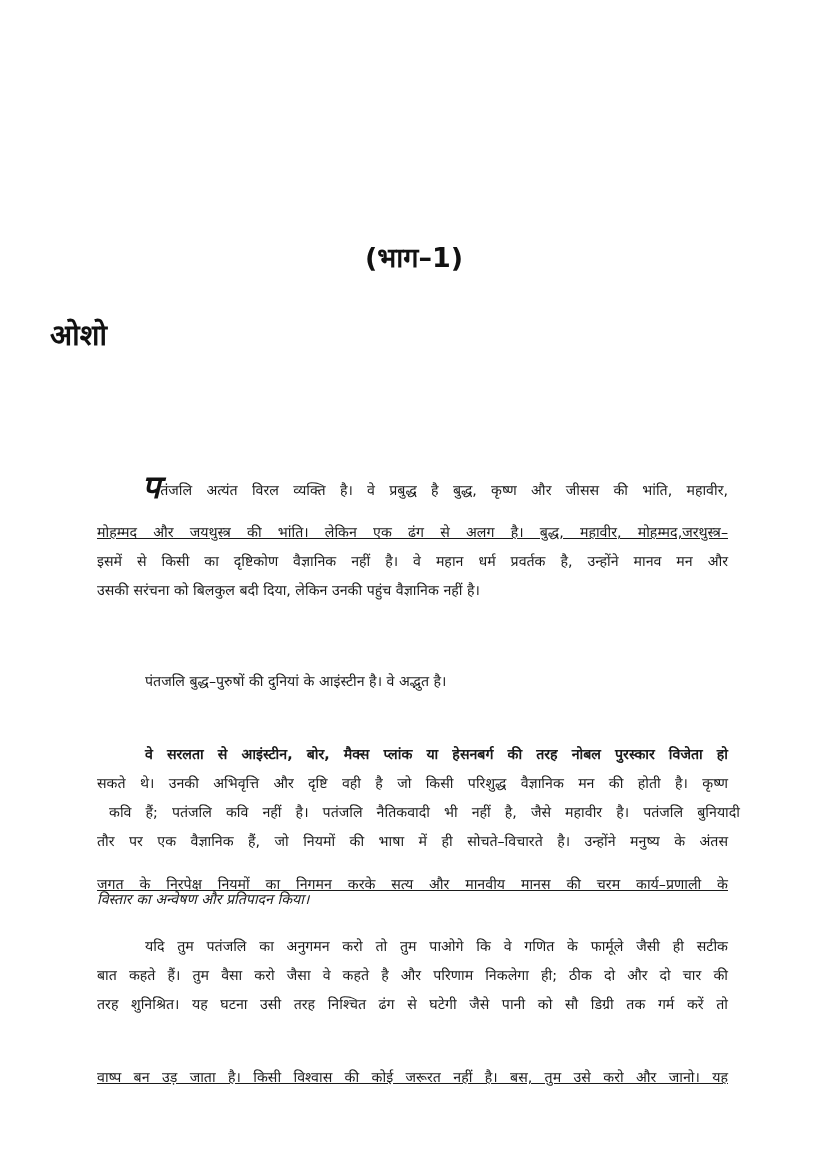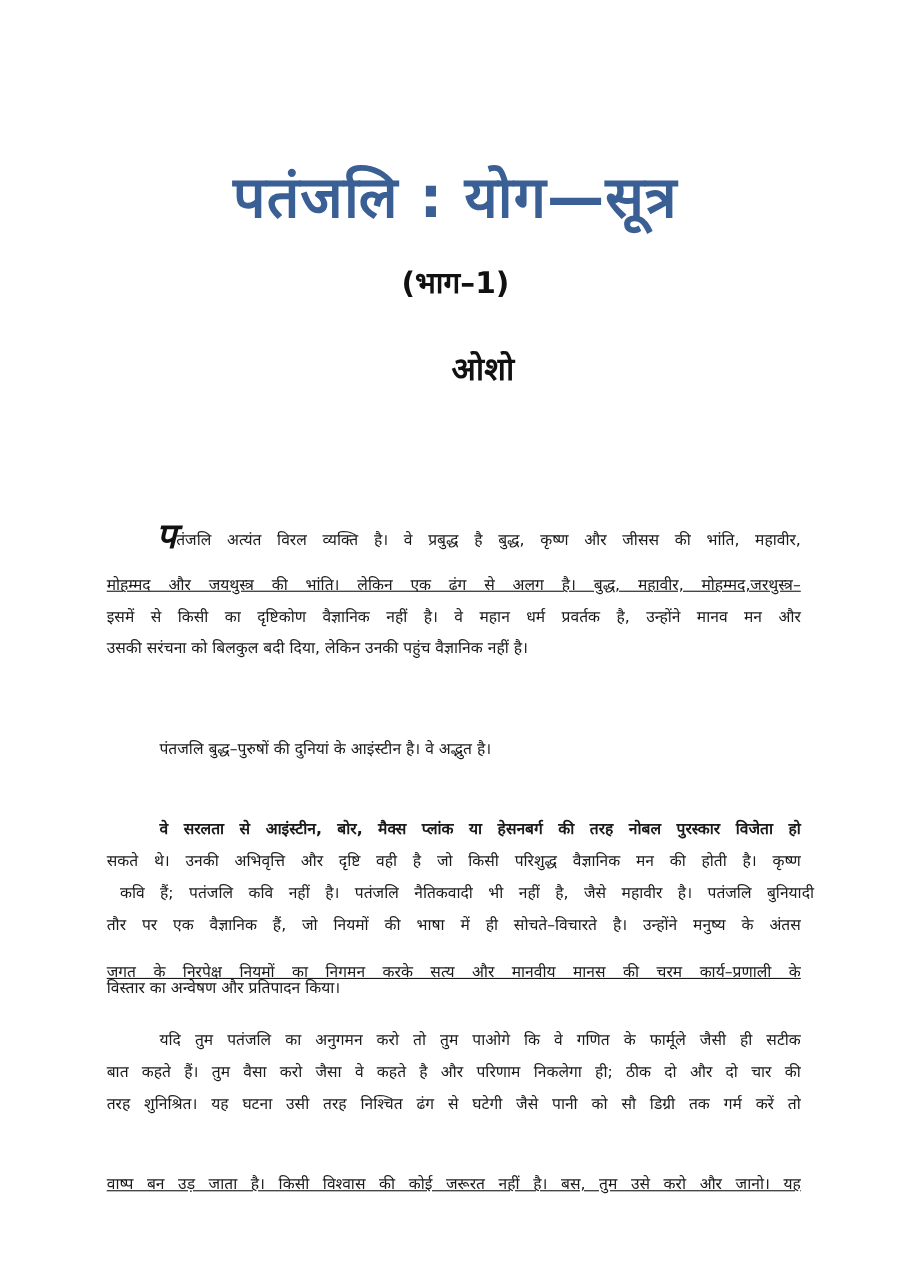--- a/index.html
+++ b/index.html
@@ -44,21 +44,21 @@
       font-weight: bold;
       color: #111111;
       line-height: 40px;
       box-sizing: border-box;
     }
     .author {
       position: absolute;
       left: 0;
       width: 828px;
       top: 312px;
-      text-align: center;
+      text-align: left;
       font-size: 29px;
       font-weight: bold;
       color: #111111;
       line-height: 46px;
       padding-left: 50px;
       box-sizing: border-box;
     }
     .para {
       position: absolute;
       left: 97px;
@@ -93,21 +93,20 @@
       line-height: 22px;
       vertical-align: -3px;
       color: #111111;
     }
   </style>
 </head>
 <body>
 
 <div class="page">
 
-  <div class="title">पतंजलि : योग—सूत्र</div>
   <div class="subtitle">(भाग–1)</div>
   <div class="author">ओशो</div>
 
   <div class="para" style="top:0;">
     <div class="line dropcap-line" style="top:476px;">
       <span class="dropcap">प</span><span>तंजलि अत्यंत विरल व्यक्ति है। वे प्रबुद्ध है बुद्ध, कृष्ण और जीसस की भांति, महावीर,</span>
     </div>
     <div class="line" style="top:521px;text-decoration:underline;">मोहम्मद और जयथुस्त्र की भांति। लेकिन एक ढंग से अलग है। बुद्ध, महावीर, मोहम्मद,जरथुस्त्र–</div>
     <div class="line" style="top:550px;">इसमें से किसी का दृष्टिकोण वैज्ञानिक नहीं है। वे महान धर्म प्रवर्तक है, उन्होंने मानव मन और</div>
     <div class="line last" style="top:579px;">उसकी सरंचना को बिलकुल बदी दिया, लेकिन उनकी पहुंच वैज्ञानिक नहीं है।</div>
@@ -116,21 +115,21 @@
   <div class="para" style="top:0;">
     <div class="line last indent" style="top:670px;">पंतजलि बुद्ध–पुरुषों की दुनियां के आइंस्टीन है। वे अद्भुत है।</div>
   </div>
 
   <div class="para" style="top:0;">
     <div class="line indent" style="top:743px;font-weight:bold;">वे सरलता से आइंस्टीन, बोर, मैक्स प्लांक या हेसनबर्ग की तरह नोबल पुरस्कार विजेता हो</div>
     <div class="line" style="top:772px;">सकते थे। उनकी अभिवृत्ति और दृष्टि वही है जो किसी परिशुद्ध वैज्ञानिक मन की होती है। कृष्ण</div>
     <div class="line" style="top:801px;margin-left:12px;">कवि हैं; पतंजलि कवि नहीं है। पतंजलि नैतिकवादी भी नहीं है, जैसे महावीर है। पतंजलि बुनियादी</div>
     <div class="line" style="top:830px;">तौर पर एक वैज्ञानिक हैं, जो नियमों की भाषा में ही सोचते–विचारते है। उन्होंने मनुष्य के अंतस</div>
     <div class="line" style="top:873px;text-decoration:underline;">जगत के निरपेक्ष नियमों का निगमन करके सत्य और मानवीय मानस की चरम कार्य–प्रणाली के</div>
-    <div class="line last" style="top:888px;">विस्तार का अन्वेषण और प्रतिपादन किया।</div>
+    <div class="line last" style="top:888px;font-style:italic;">विस्तार का अन्वेषण और प्रतिपादन किया।</div>
   </div>
 
   <div class="para" style="top:0;">
     <div class="line indent" style="top:935px;">यदि तुम पतंजलि का अनुगमन करो तो तुम पाओगे कि वे गणित के फार्मूले जैसी ही सटीक</div>
     <div class="line" style="top:964px;">बात कहते हैं। तुम वैसा करो जैसा वे कहते है और परिणाम निकलेगा ही; ठीक दो और दो चार की</div>
     <div class="line" style="top:993px;">तरह शुनिश्रित। यह घटना उसी तरह निश्चित ढंग से घटेगी जैसे पानी को सौ डिग्री तक गर्म करें तो</div>
     <div class="line" style="top:1066px;text-decoration:underline;">वाष्प बन उड़ जाता है। किसी विश्वास की कोई जरूरत नहीं है। बस, तुम उसे करो और जानो। यह</div>
   </div>
 
 </div>

